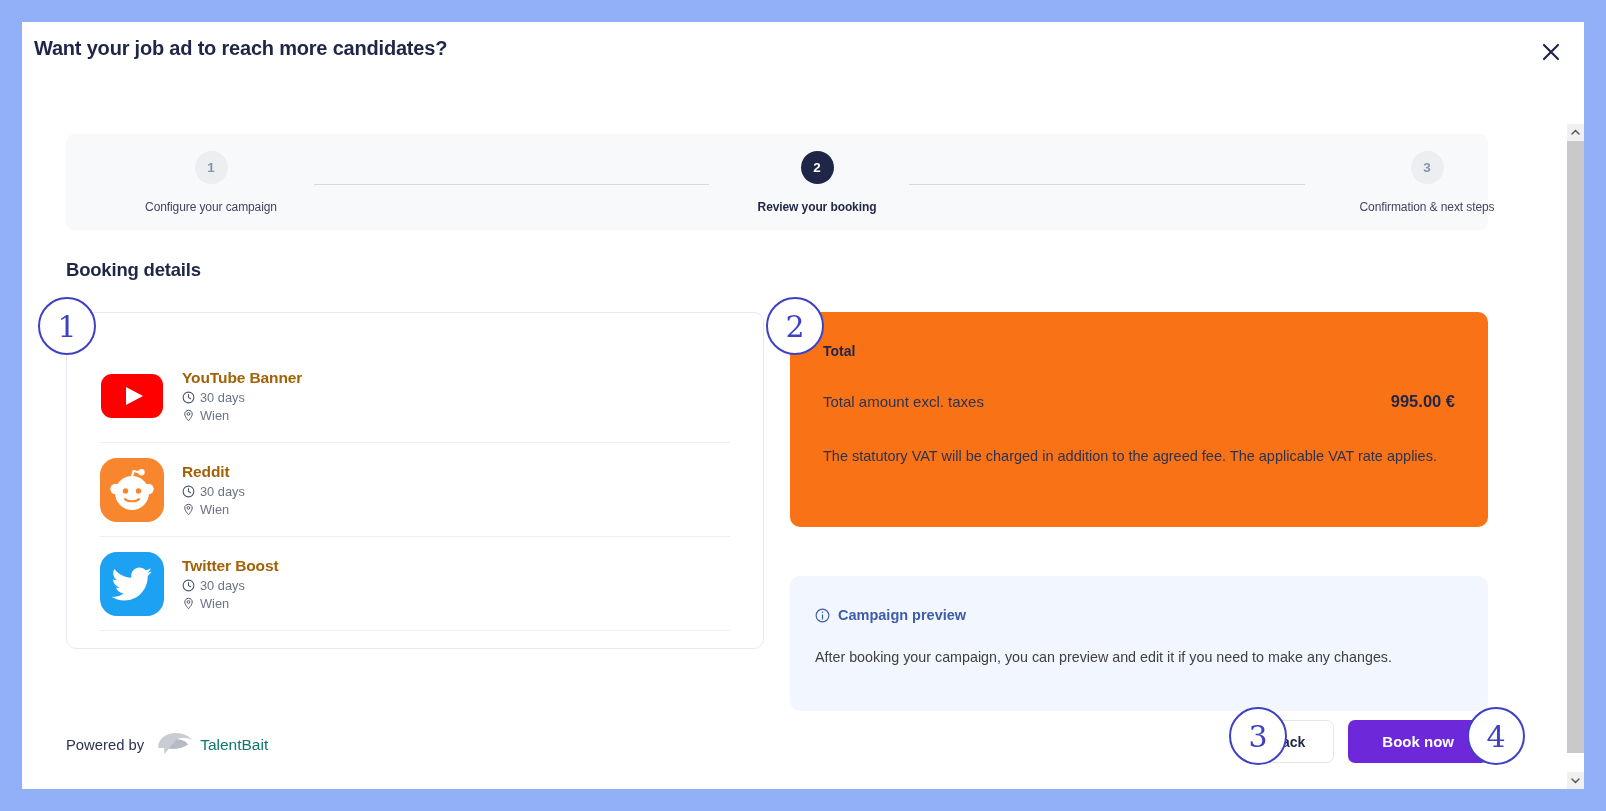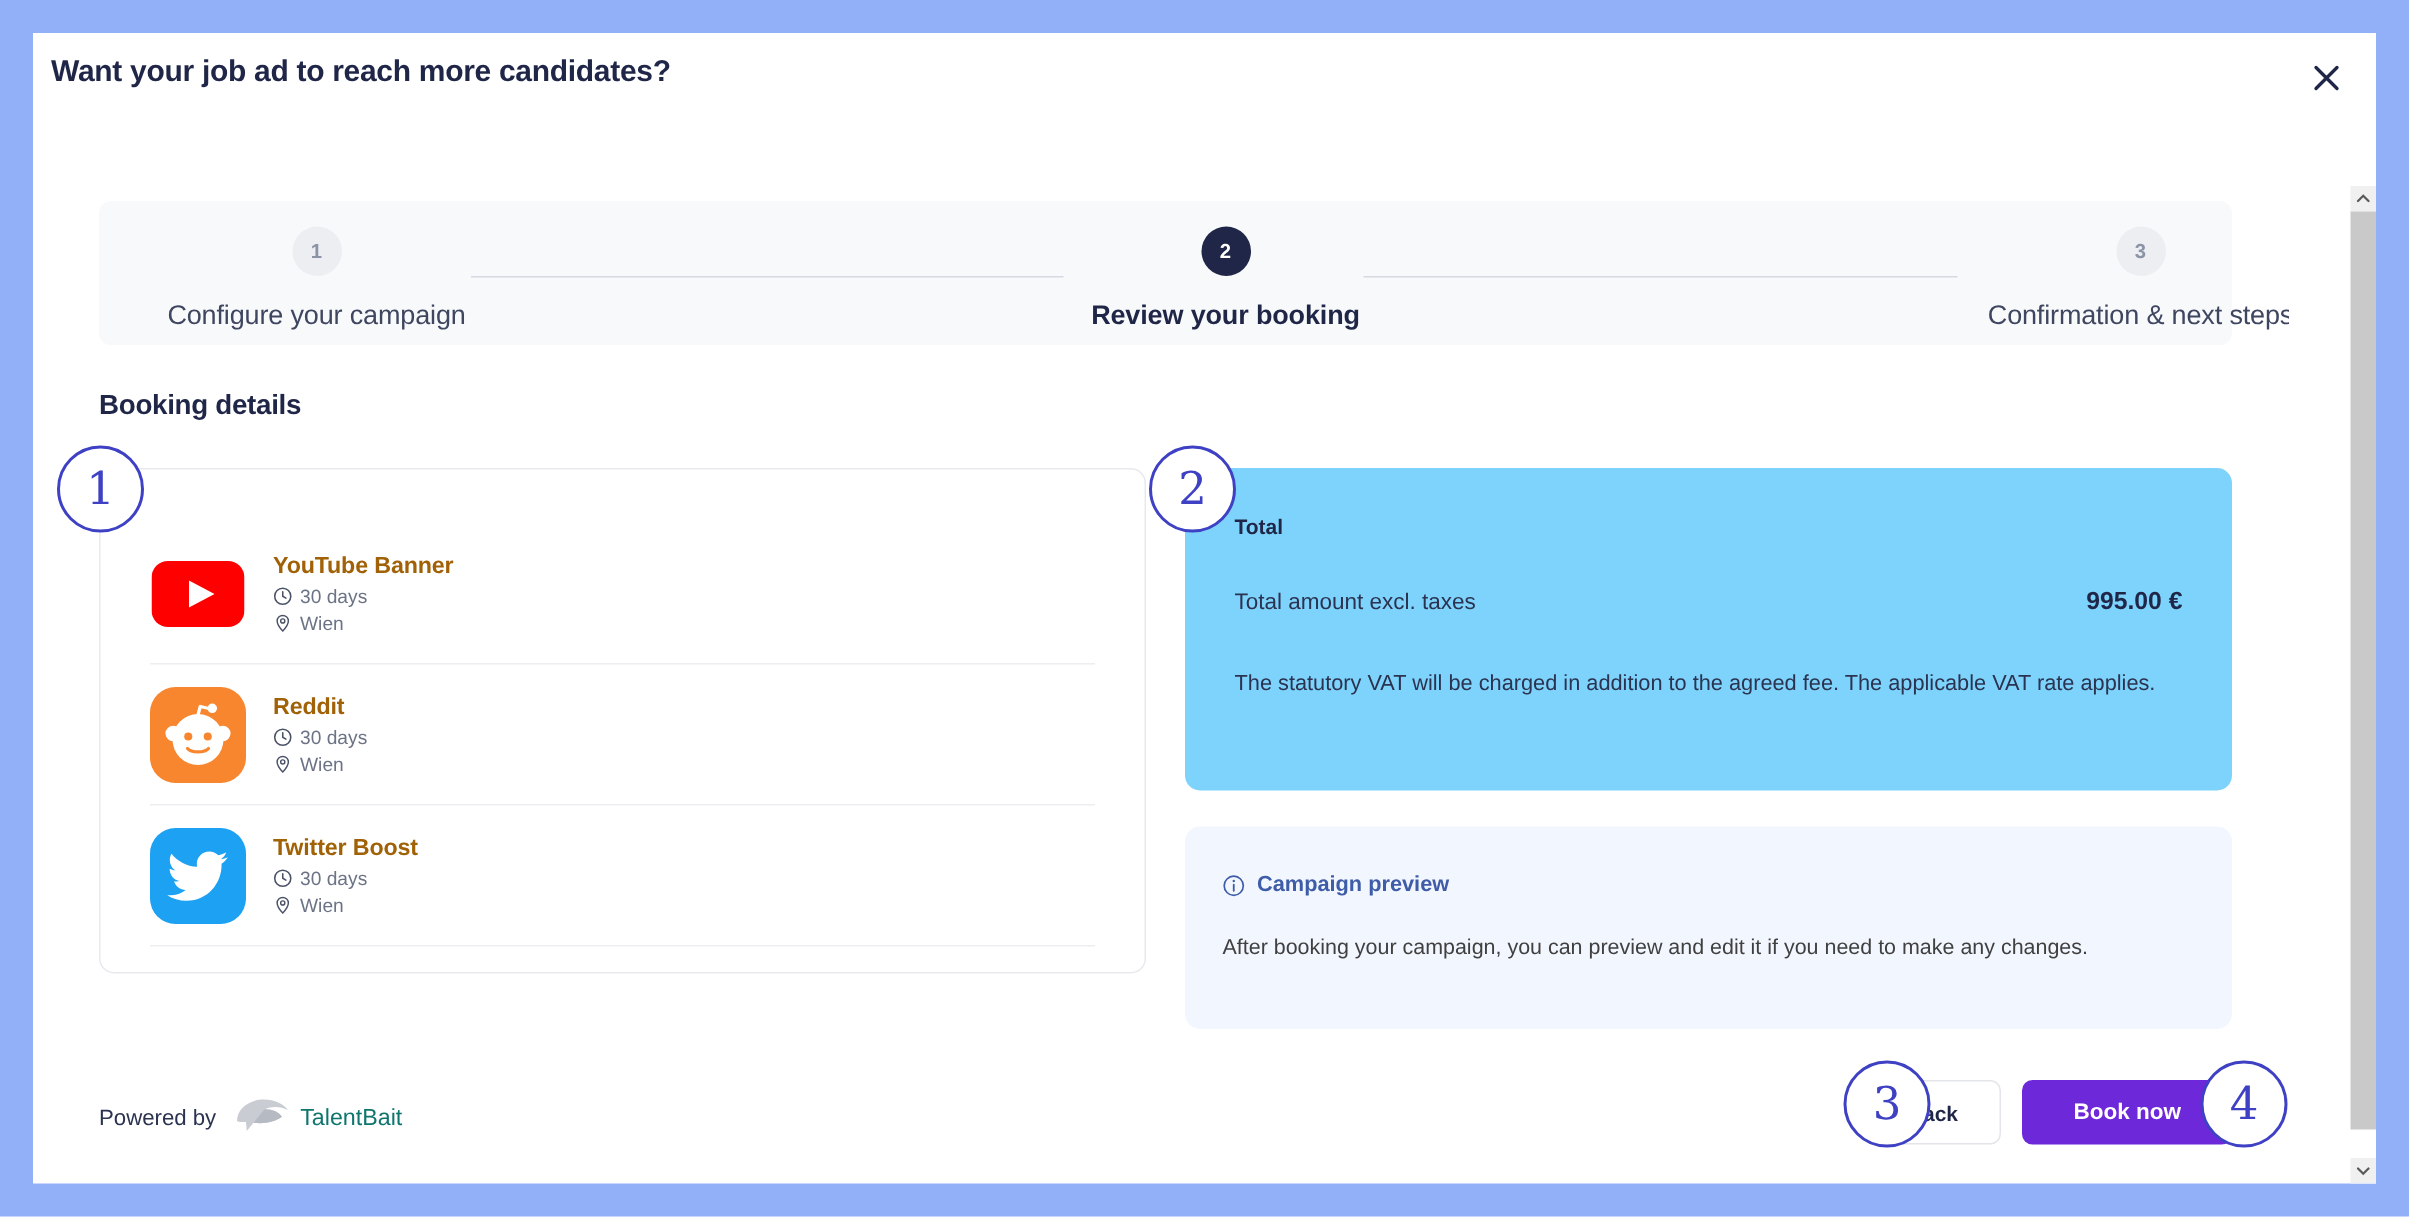--- a/index.html
+++ b/index.html
@@ -93,21 +93,21 @@
     font-weight: bold;
     background: #eceef2;
     color: #8b93a7;
   }
   .step-circle.active {
     background: #1f2647;
     color: #ffffff;
   }
   .step-label {
     margin-top: 16px;
-    font-size: 18px;
+    font-size: 12px;
     color: #3f4660;
     letter-spacing: -0.1px;
   }
   .step-label.active { font-weight: bold; color: #1f2647; }
   .step-line {
     position: absolute;
     top: 50px;
     height: 1px;
     background: #d5d9e2;
   }
@@ -169,21 +169,21 @@
   }
   .meta-line .mi { margin-right: 5px; display: flex; }
 
   
   .total-card {
     position: absolute;
     left: 768px;
     top: 188px;
     width: 698px;
     height: 215px;
-    background: #7dd3fc;
+    background: #f97316;
     border-radius: 10px;
   }
   .total-heading {
     position: absolute;
     left: 33px;
     top: 31px;
     font-size: 14px;
     font-weight: bold;
     color: #1f2647;
   }
@@ -208,21 +208,21 @@
     right: 33px;
     top: 133px;
     font-size: 14.5px;
     line-height: 1.55;
     color: #2b3350;
   }
 
   .preview-card {
     position: absolute;
     left: 768px;
-    top: 427px;
+    top: 452px;
     width: 698px;
     height: 135px;
     background: #f2f6fe;
     border-radius: 10px;
   }
   .preview-title {
     position: absolute;
     left: 25px;
     top: 31px;
     display: flex;

